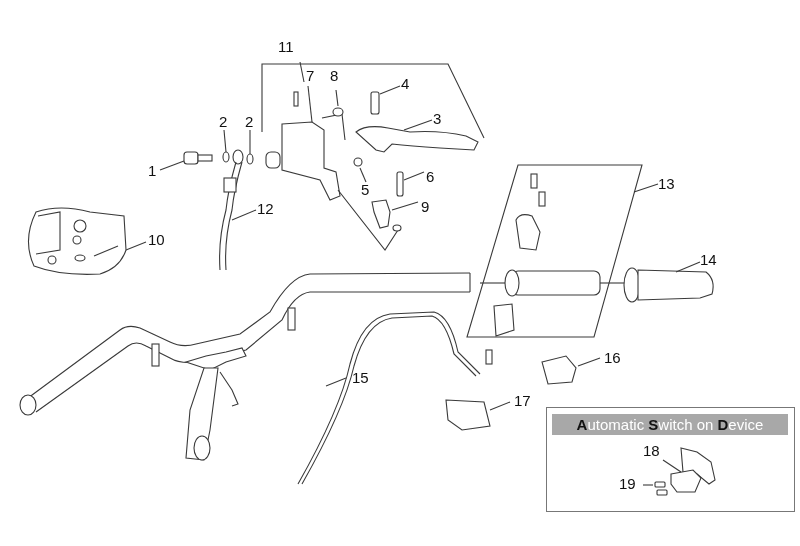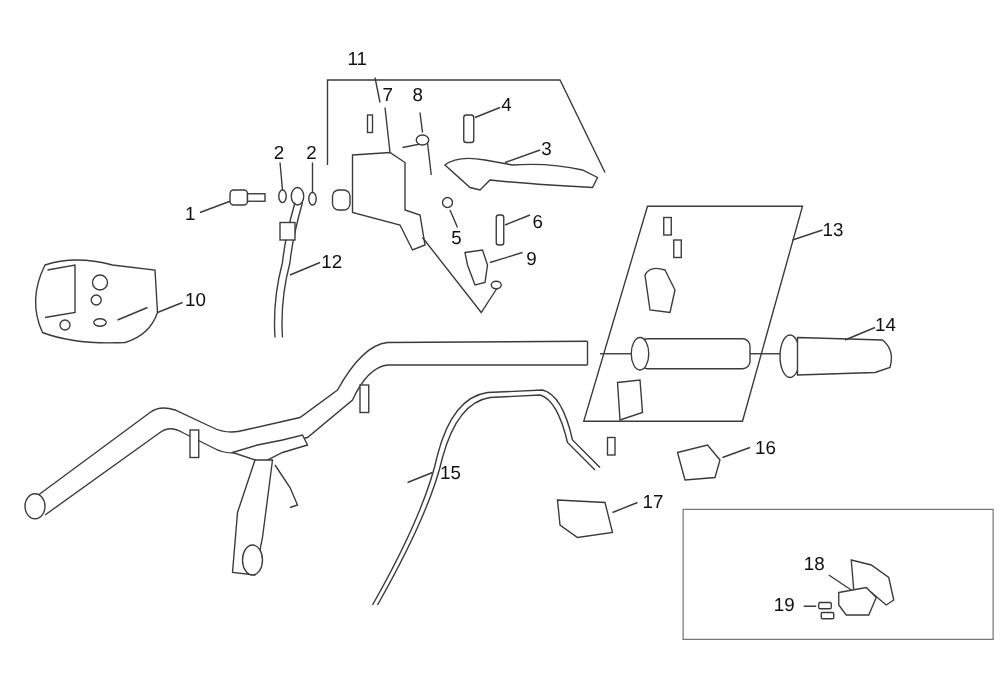--- a/index.html
+++ b/index.html
@@ -158,20 +158,21 @@
   <text class="lbl" x="278" y="52">11</text>
   <text class="lbl" x="257" y="214">12</text>
   <text class="lbl" x="658" y="189">13</text>
   <text class="lbl" x="700" y="265">14</text>
   <text class="lbl" x="352" y="383">15</text>
   <text class="lbl" x="604" y="363">16</text>
   <text class="lbl" x="514" y="406">17</text>
 </svg>
 
 <div class="inset">
+  <div class="inset-title"><b>A</b><span>utomatic </span><b>S</b><span>witch on </span><b>D</b><span>evice</span></div>
   <svg width="247" height="103" style="position:absolute;left:0;top:0;">
     <text class="lbl" x="96" y="48">18</text>
     <text class="lbl" x="72" y="81">19</text>
     <path class="part" d="M134,40 L150,44 L164,54 L168,72 L162,76 L150,66 L136,64 Z"></path>
     <path class="part" d="M124,66 L146,62 L154,70 L148,84 L130,84 L124,76 Z"></path>
     <line class="ln" x1="116" y1="52" x2="134" y2="64"></line>
     <rect class="part" x="108" y="74" width="10" height="5" rx="1"></rect>
     <rect class="part" x="110" y="82" width="10" height="5" rx="1"></rect>
     <line class="ln" x1="96" y1="77" x2="106" y2="77"></line>
   </svg>

